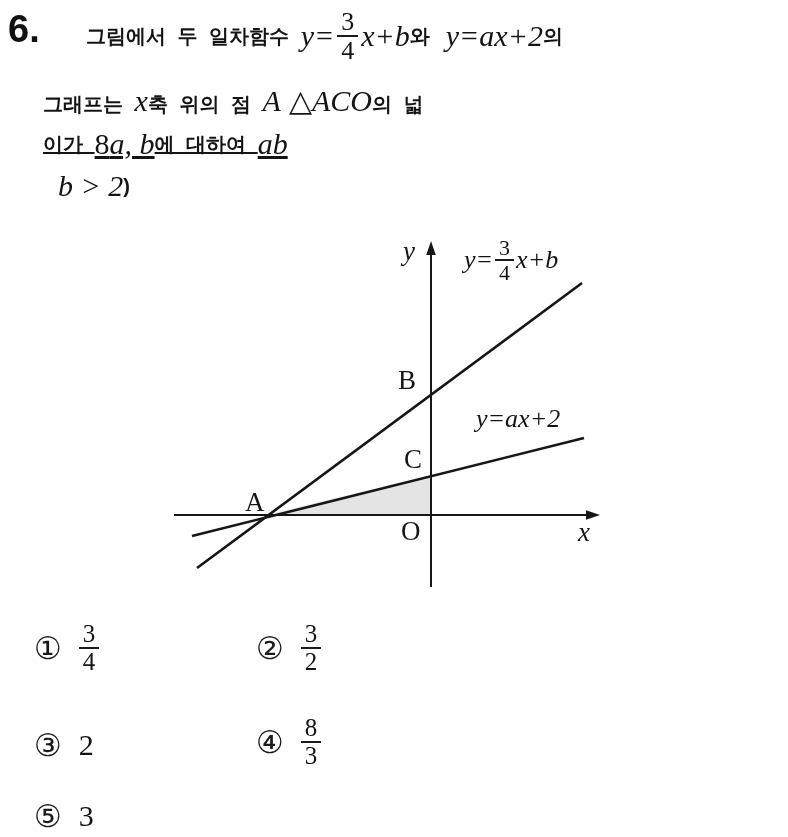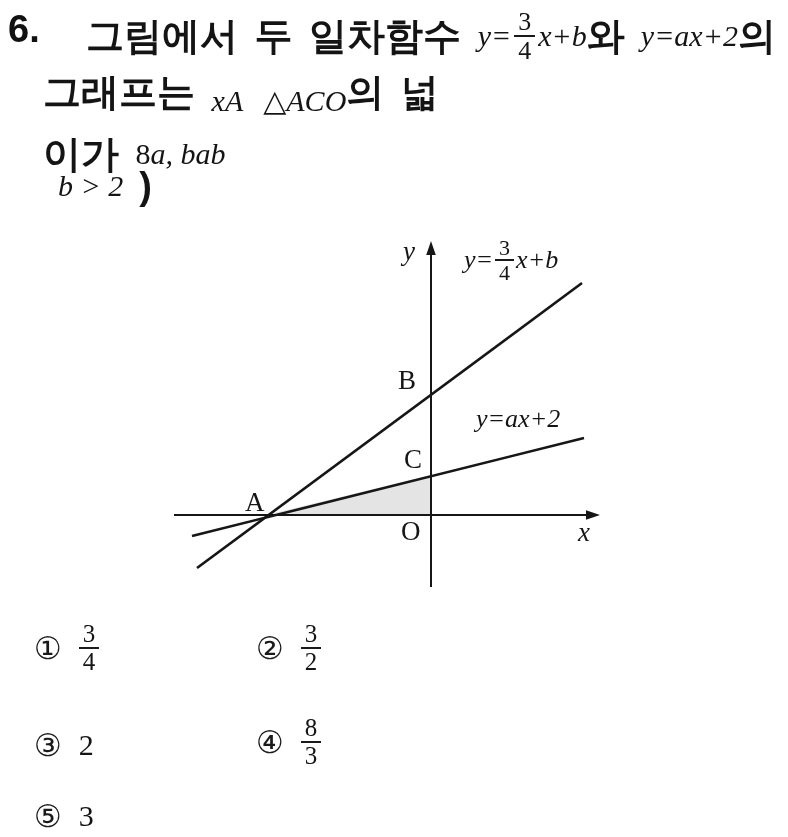--- a/index.html
+++ b/index.html
@@ -9,42 +9,42 @@
     overflow:hidden;
   }
   .q-number{
     position:absolute;left:8px;top:8px;
     font-family:"Liberation Sans","DejaVu Sans",sans-serif;
     font-weight:700;font-size:38px;color:#111;
   }
   .line{position:absolute;display:flex;align-items:center;white-space:pre;}
   .kr{
     font-family:"Liberation Sans","DejaVu Sans",sans-serif;
-    font-weight:700;font-size:38px;word-spacing:6px;color:#141414;
+    font-weight:700;font-size:20px;word-spacing:6px;color:#141414;
   }
   .math{
     font-family:"Liberation Serif","DejaVu Serif","DejaVu Sans",serif;
     font-style:italic;font-size:30px;color:#141414;
   }
   .upnum{font-family:"Liberation Serif","DejaVu Serif",serif;font-style:normal;font-size:30px;}
   .gap-l{margin-left:16px;}
-  .gap-s{margin-left:20px;}
+  .gap-s{margin-left:8px;}
   
   .frac{display:inline-flex;flex-direction:column;align-items:center;
         font-family:"Liberation Serif","DejaVu Serif",serif;font-style:normal;
         line-height:1.05;vertical-align:middle;}
   .frac .num{display:block;padding:0 4px;}
   .frac .den{display:block;border-top:2px solid #1a1a1a;padding:0 4px;}
   .f-lg{font-size:26px;margin:0 3px;}
   .f-sm{font-size:22px;margin:0 2px;}
   .f-opt{font-size:25px;}
   #l1{left:86px;top:6px;height:60px;}
   #l2{left:43px;top:84px;height:34px;align-items:flex-end;}
-  #l3{left:43px;top:137px;height:34px;}
-  #l4{left:58px;top:169px;height:34px;gap:16px;}
+  #l3{left:43px;top:127px;height:34px;text-decoration:underline;}
+  #l4{left:58px;top:169px;height:34px;}
   
   #fig{position:absolute;left:165px;top:230px;}
   #fig line{stroke:#161616;}
   #fig .axis{stroke-width:2;}
   #fig .gline{stroke-width:2.6;}
   #fig polygon.arrow{fill:#161616;}
   .figlabel{
     position:absolute;font-family:"Liberation Serif","DejaVu Serif",serif;
     font-size:27px;color:#161616;line-height:1;
   }
@@ -84,29 +84,31 @@
     <span class="frac f-lg"><span class="num">3</span><span class="den">4</span></span>
     <span class="math">x+b</span>
     <span class="kr">와</span>
     <span class="math gap-l">y=ax+2</span>
     <span class="kr">의</span>
   </div>
 
   <div class="line" id="l2">
     <span class="kr">그래프는 </span>
     <span class="math">x</span>
+    <span class="kr">축 위의 점 </span>
     <span class="math">A</span>
     <span class="math gap-s">△ACO</span>
     <span class="kr">의 넓</span>
   </div>
 
   <div class="line" id="l3">
     <span class="kr">이가 </span>
     <span class="upnum">8</span>
     <span class="math">a, b</span>
+    <span class="kr">에 대하여 </span>
     <span class="math">ab</span>
   </div>
 
   <div class="line" id="l4">
     <span class="math">b &gt; 2</span>
     <span class="kr">)</span>
   </div>
 
   <svg id="fig" width="460" height="370" viewBox="165 230 460 370">
     <polygon points="266,515 431,475 431,515" fill="#e4e4e4"></polygon>

